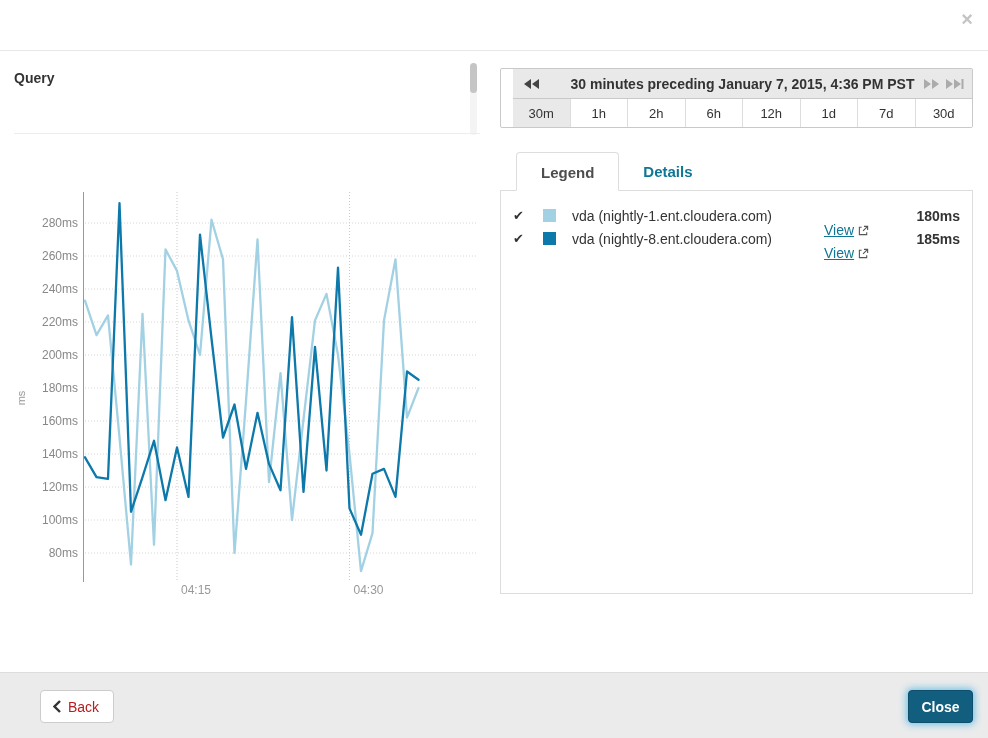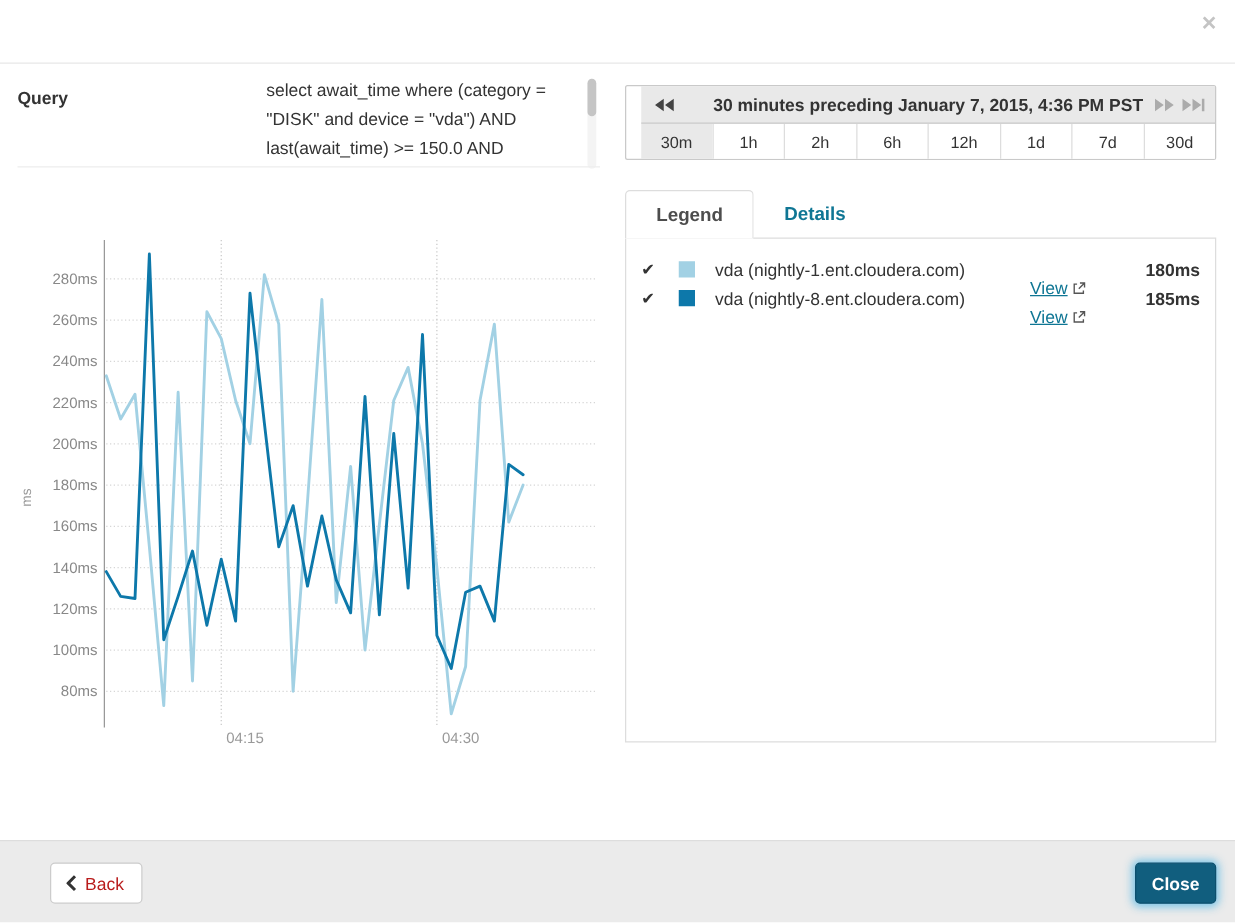--- a/index.html
+++ b/index.html
@@ -29,21 +29,21 @@
   .ts-icon.back { left:10px; }
   .ts-icon.fwd { right:32px; }
   .ts-icon.end { right:8px; }
   .ts-presets { display:flex; height:28px; }
   .preset { flex:1; border:none; border-left:1px solid #ddd; background:#fff; font-family:"Liberation Sans", sans-serif;
             font-size:13px; color:#333; cursor:pointer; }
   .preset:first-child { border-left:none; }
   .preset.active { background:#e9e9e9; }
 
   
-  .tabs { position:absolute; top:101px; left:0; z-index:2; display:flex; }
+  .tabs { position:absolute; top:101px; left:16px; z-index:2; display:flex; }
   .tab { height:39px; line-height:39px; padding:0 24px; font-size:15px; font-weight:bold; cursor:pointer; }
   .tab.active { background:#fff; color:#4d4d4d; border:1px solid #ddd; border-bottom:1px solid #fff; border-radius:4px 4px 0 0; }
   .tab.inactive { color:#0f7694; }
   .legend-panel { position:absolute; top:139px; left:0; width:473px; height:404px; background:#fff; border:1px solid #ddd; padding:13px 12px; }
   .lrow { display:flex; align-items:center; height:23px; }
   .chk { width:17px; margin-right:13px; font-size:13px; color:#333; cursor:pointer; }
   .sw { width:13px; height:13px; margin-right:16px; flex:none; }
   .lbl { flex:1; font-size:14px; color:#333; white-space:nowrap; overflow:hidden; }
   .view { width:66px; font-size:14px; color:#0f7694; cursor:pointer; white-space:nowrap;margin-top:28px; }
   .view span { text-decoration:underline; }
@@ -62,21 +62,20 @@
 <body>
 
 <div class="screen">
 
   <div class="modal-header">
     <span class="close-x">×</span>
   </div>
 
   <div class="left-col">
     <div class="query-label">Query</div>
-    <div class="query-value">select await_time where (category = "DISK" and device = "vda") AND last(await_time) &gt;= 150.0 AND</div>
     <div class="q-scroll-track">
       <div class="q-scroll-thumb"></div>
     </div>
     <div class="left-divider"></div>
     <svg id="chart-svg" viewBox="0 180 490 470">
         <line x1="85" y1="553" x2="478" y2="553" stroke="#d6d6d6" stroke-width="1" stroke-dasharray="1,2"></line>
         <text x="78" y="557" text-anchor="end" fill="#888" font-size="12" font-family="Liberation Sans, sans-serif">80ms</text>
         <line x1="85" y1="520" x2="478" y2="520" stroke="#d6d6d6" stroke-width="1" stroke-dasharray="1,2"></line>
         <text x="78" y="524" text-anchor="end" fill="#888" font-size="12" font-family="Liberation Sans, sans-serif">100ms</text>
         <line x1="85" y1="487" x2="478" y2="487" stroke="#d6d6d6" stroke-width="1" stroke-dasharray="1,2"></line>

